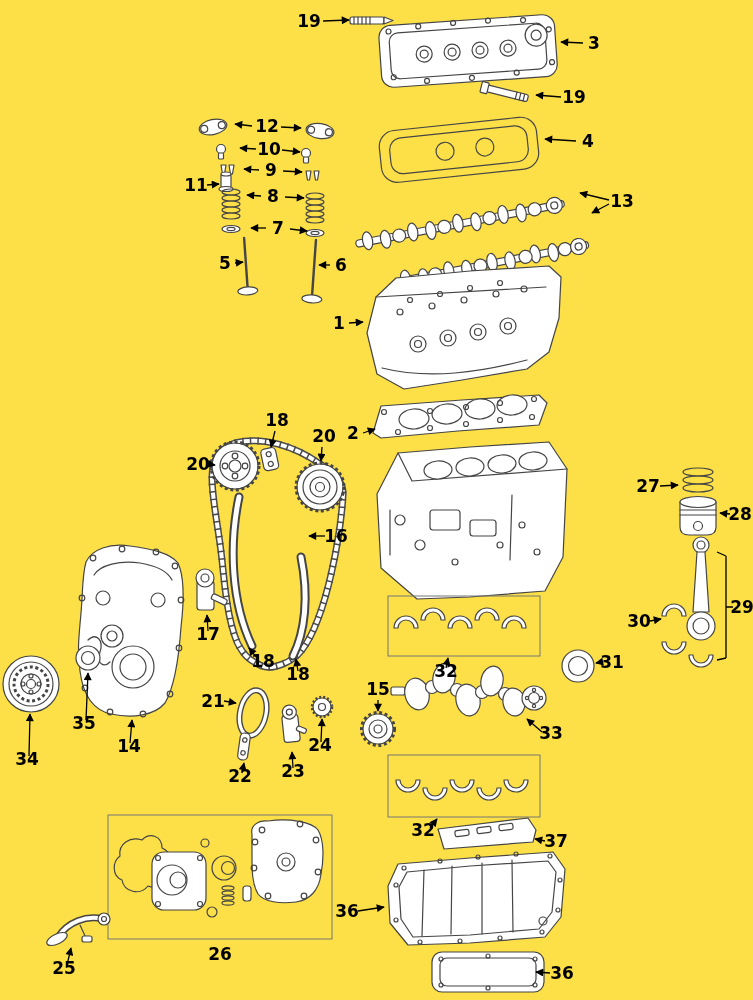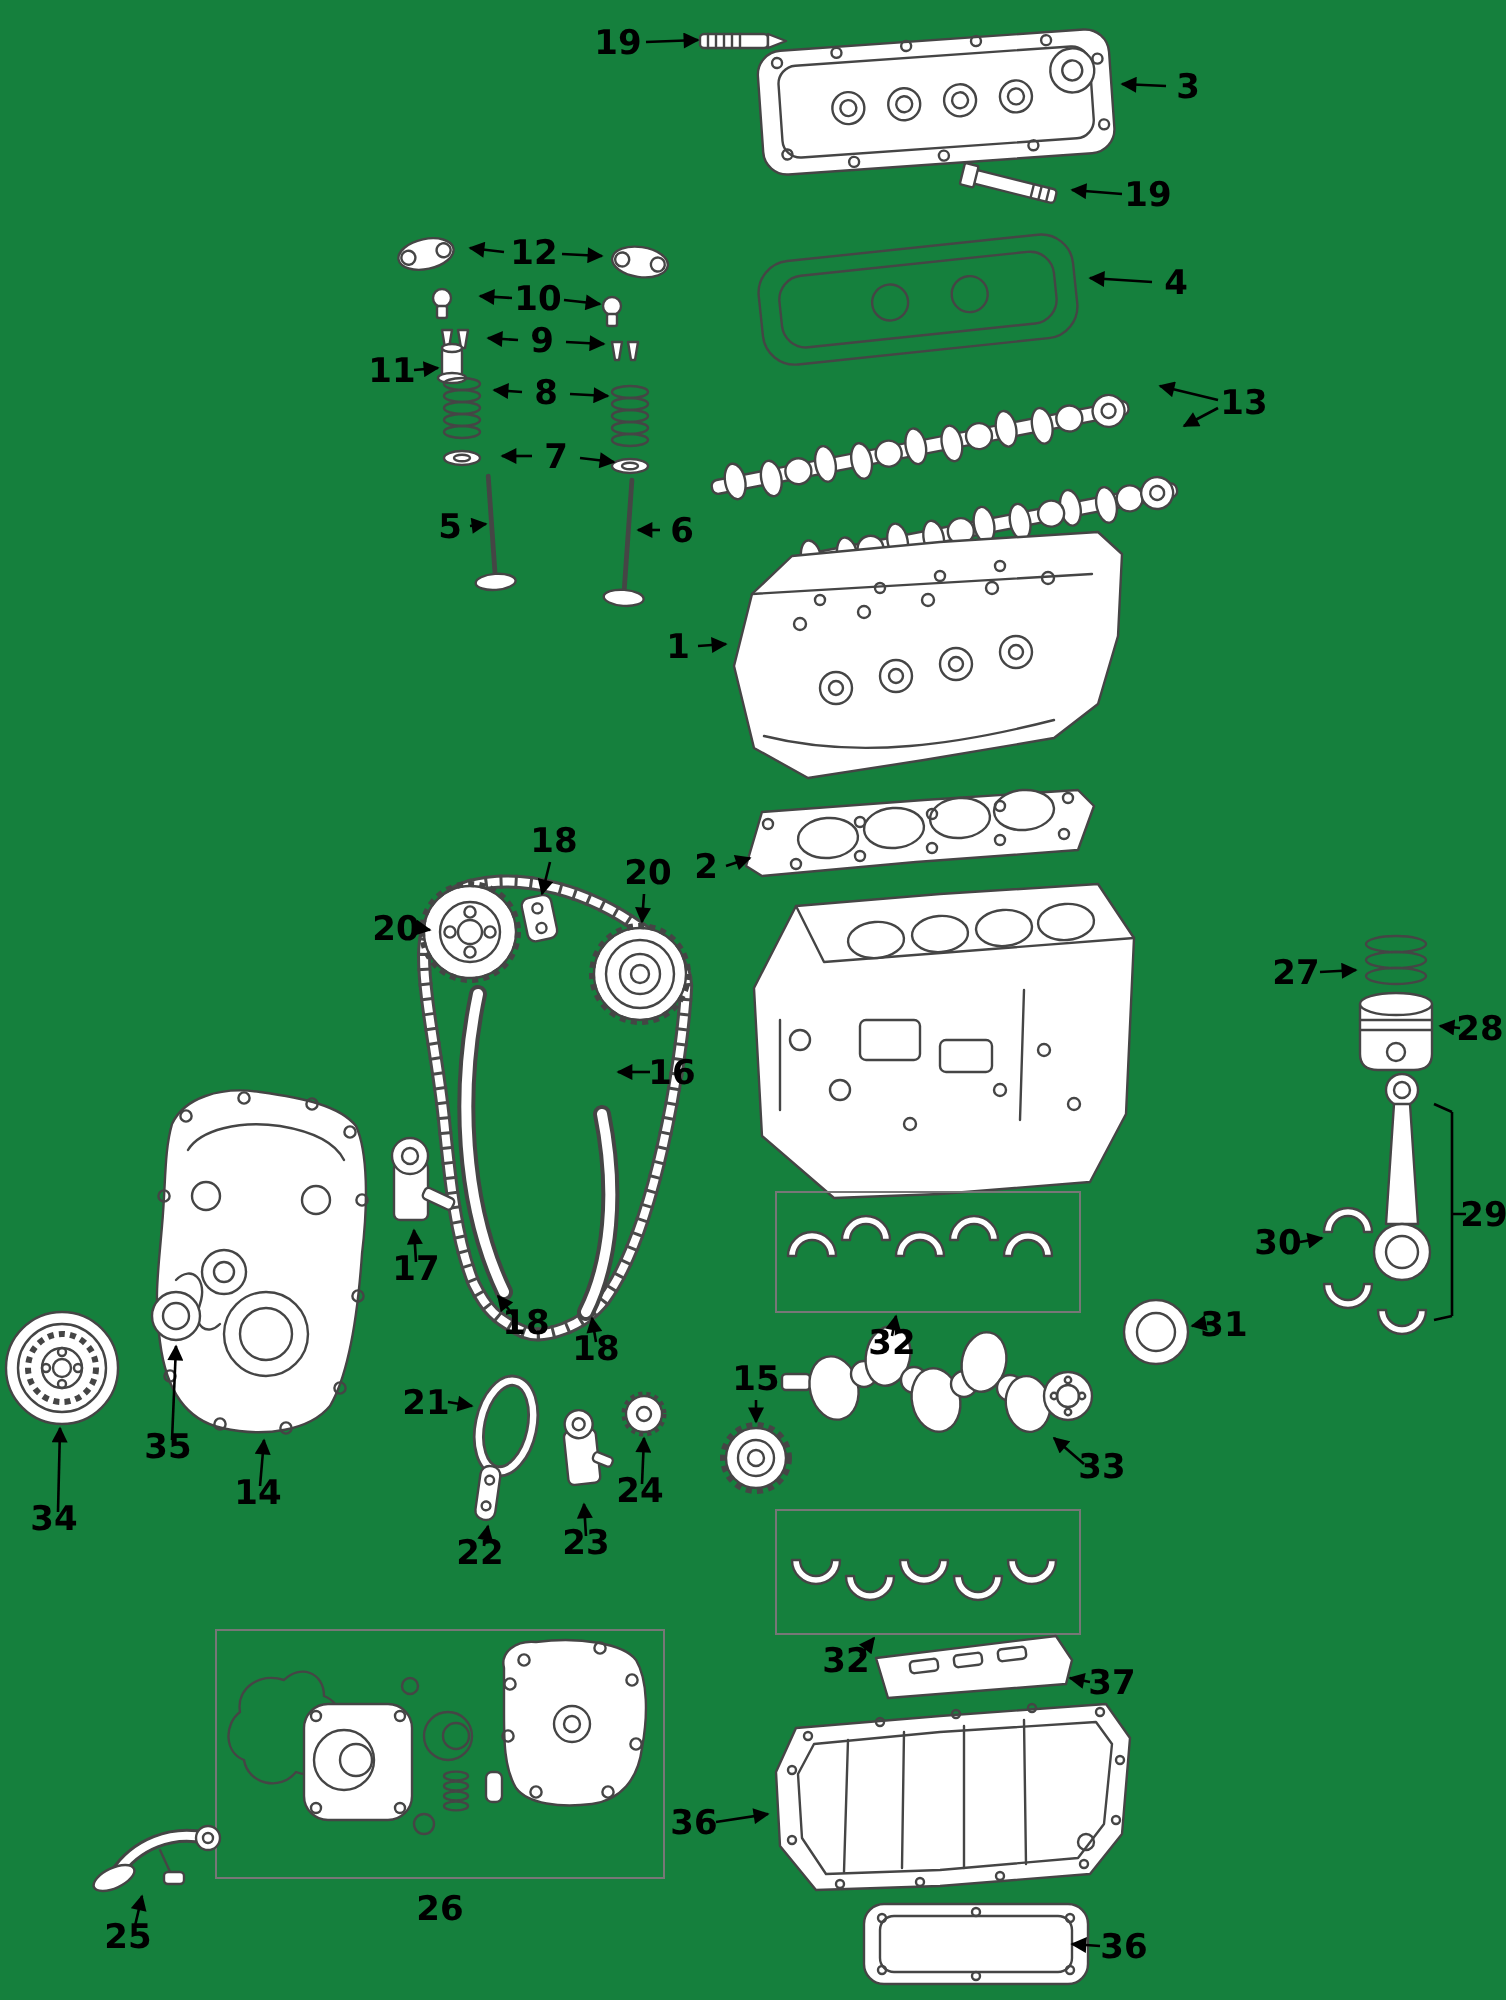--- a/index.html
+++ b/index.html
@@ -1,16 +1,16 @@
 <!DOCTYPE html>
 <html><head>
 <meta charset="utf-8">
 <style>
   html,body{margin:0;padding:0;background:#ffffff;}
-  .stage{position:relative;width:753px;height:1000px;background:#15803d;overflow:hidden;text-decoration:underline;}
+  .stage{position:relative;width:753px;height:1000px;background:#fde047;overflow:hidden;text-decoration:underline;}
   svg{display:block;}
   text.lbl{font:bold 17px "DejaVu Sans","Liberation Sans",sans-serif;fill:#000;}
   .ln{fill:#ffffff;stroke:#454545;stroke-width:1.2;stroke-linejoin:round;stroke-linecap:round;}
   .no{fill:none;stroke:#454545;stroke-width:1.2;stroke-linejoin:round;stroke-linecap:round;}
   .thk{fill:none;stroke:#454545;stroke-width:2.4;stroke-linecap:round;}
   .box{fill:none;stroke:#777777;stroke-width:1;}
   .leader{stroke:#000000;stroke-width:1.3;fill:none;}
   .chain{fill:none;stroke:#4a4a4a;stroke-width:7;}
   .chain-i{fill:none;stroke:#ffffff;stroke-width:4;}
   .chain-d{fill:none;stroke:#4a4a4a;stroke-width:7;stroke-dasharray:1.5 6;}

